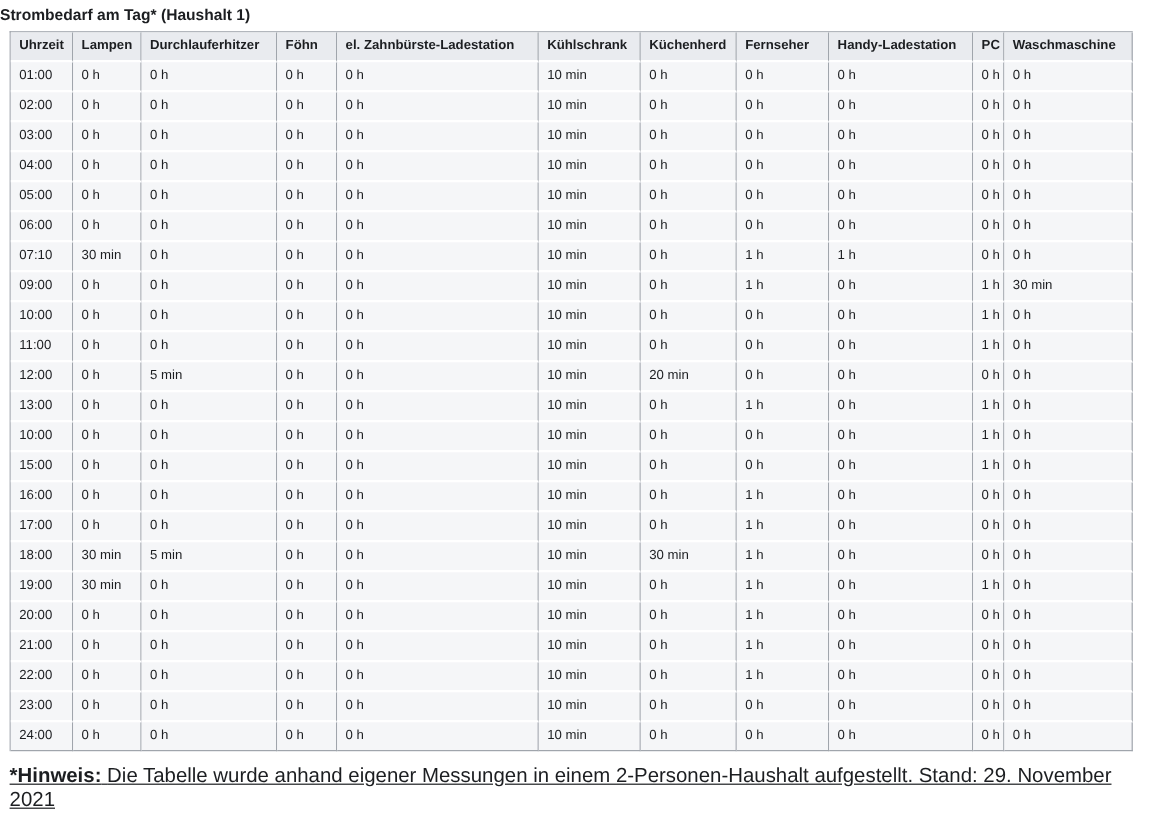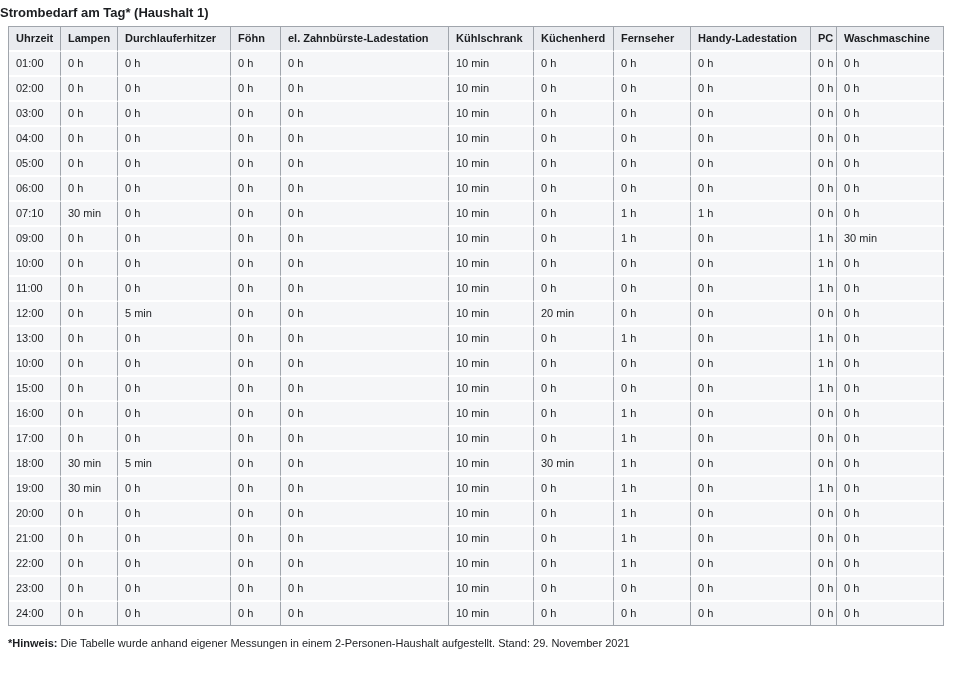--- a/index.html
+++ b/index.html
@@ -62,21 +62,22 @@
   thead th:nth-child(4){width:50px}
   thead th:nth-child(5){width:168px}
   thead th:nth-child(6){width:85px}
   thead th:nth-child(7){width:80px}
   thead th:nth-child(8){width:77px}
   thead th:nth-child(9){width:120px}
   thead th:nth-child(10){width:26px}
   thead th:nth-child(11){width:107px}
   .footnote{
     margin:11px 0 0 8px;
-    font-size:11px;
+    font-size:17px;
+    text-decoration:underline;
   }
   .footnote b{font-weight:bold;}
 </style>
 </head>
 <body>
 
 <div class="page">
   <div class="table-title">Strombedarf am Tag* (Haushalt 1)</div>
 
   <table class="data-table">

